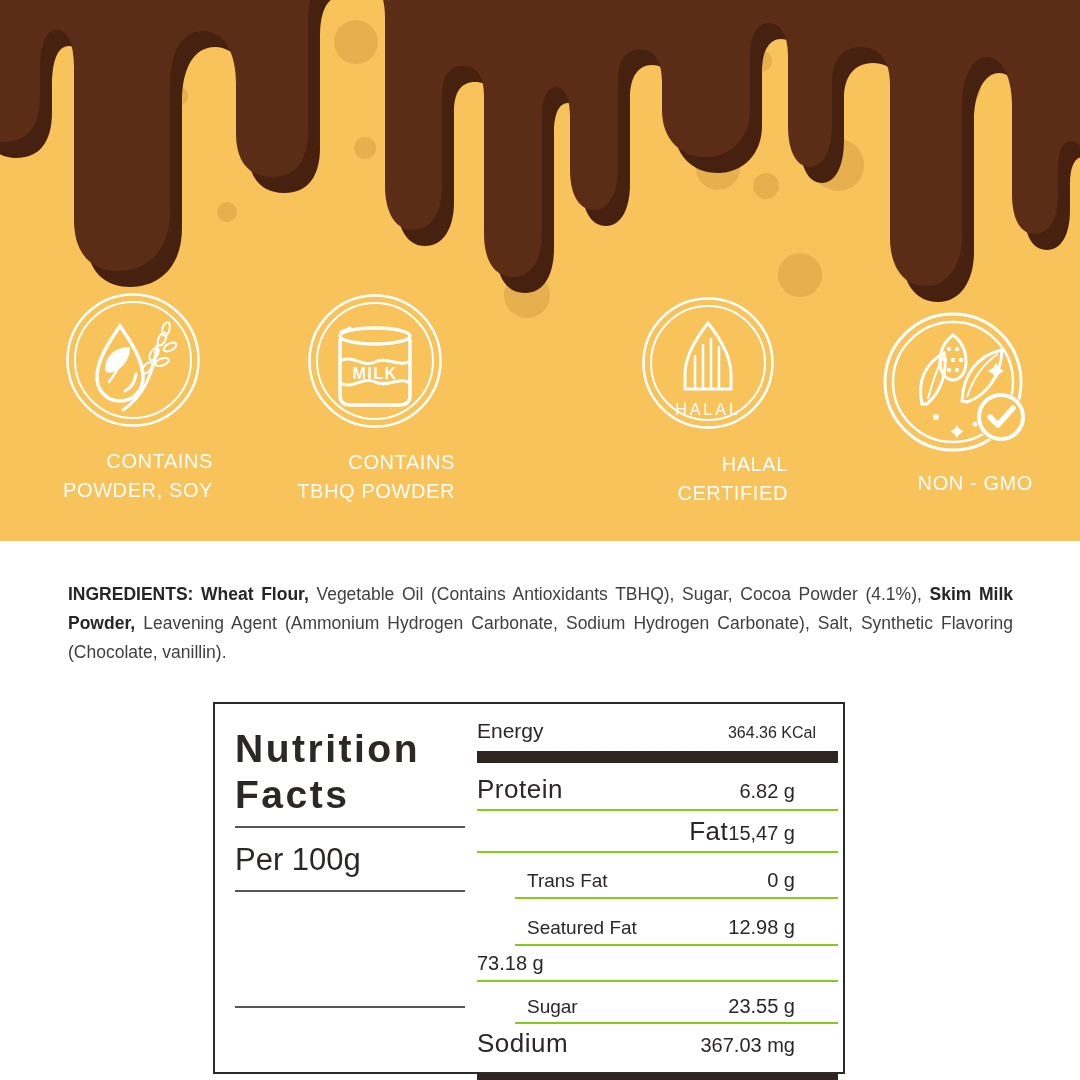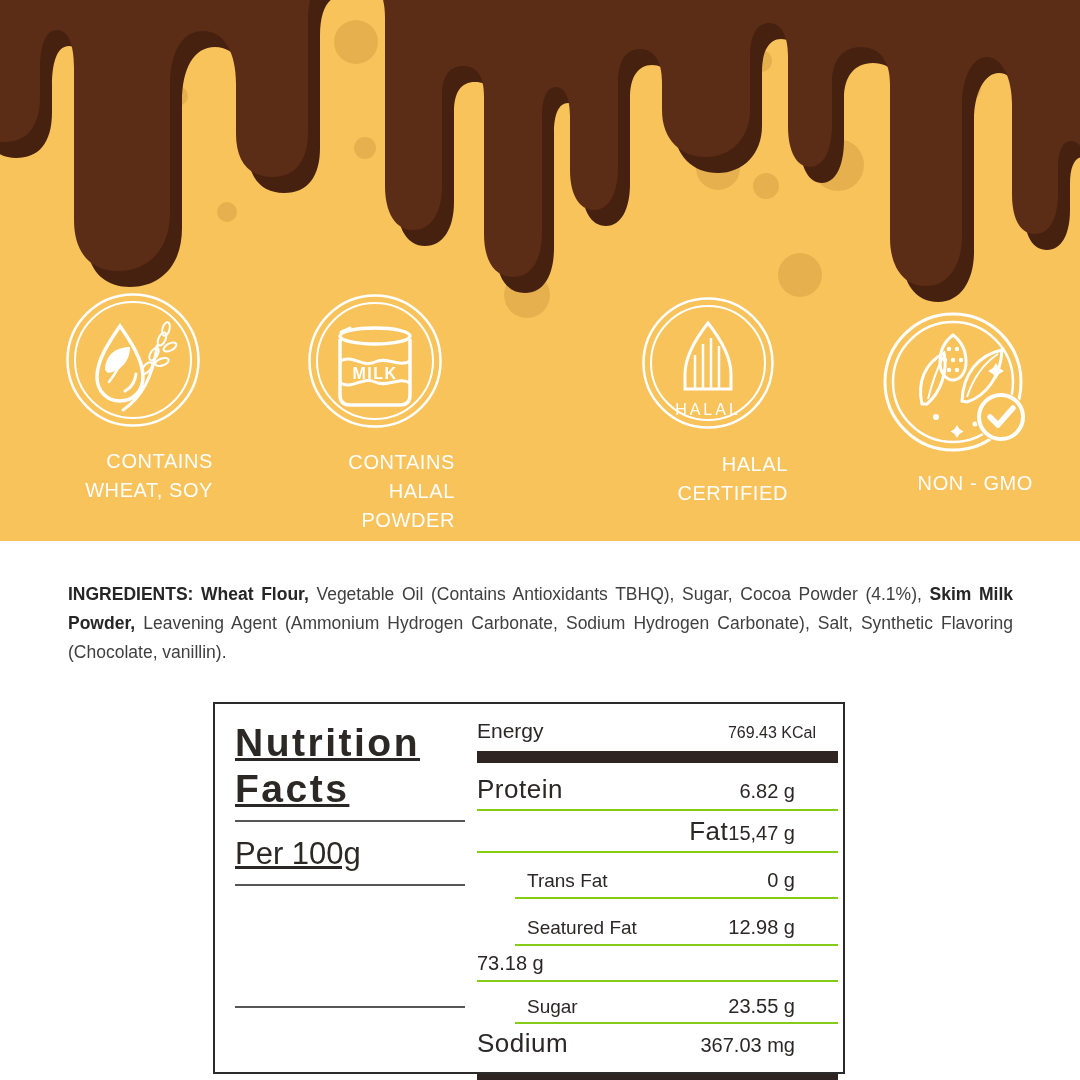--- a/index.html
+++ b/index.html
@@ -21,21 +21,21 @@
     font-size:17.5px;line-height:29px;color:#3f3f3f;
     text-align:justify;text-align-last:left;
   }
   .ingredients .b{font-weight:bold;color:#262626;}
   
   .nutri{
     position:relative;margin:35px 0 0 213px;
     width:628px;height:368px;border:2px solid #2b2b2b;background:#fff;
     color:#2b2726;
   }
-  .nutri-left{position:absolute;left:20px;top:4px;width:242px;text-decoration:underline;}
+  .nutri-left{position:absolute;left:20px;top:10px;width:242px;}
   .nutri-title{margin-top:12px;font-size:39px;line-height:46px;font-weight:bold;letter-spacing:2.5px;color:#2b2826;}
   .rule{height:2px;background:#565656;}
   .rule-a{width:230px;margin-top:8px;}
   .serving{margin-top:14px;font-size:31px;line-height:36px;color:#2b2826;}
   .rule-b{width:230px;margin-top:12px;}
   .rule-c{position:absolute;left:20px;top:302px;width:230px;}
   .nutri-right{position:absolute;left:262px;top:0;width:361px;}
   .nrow{display:flex;justify-content:space-between;align-items:baseline;border-bottom:2px solid #84cc16;}
   .nrow .val{padding-right:43px;white-space:nowrap;}
   .nrow-energy{border-bottom:none;padding-top:15px;font-size:21px;}
@@ -90,38 +90,38 @@
       <path d="M60,120 C78,108 90,86 94,56" stroke-width="3" stroke-linecap="round"></path>
       <ellipse cx="103" cy="39" rx="7" ry="3.5" stroke-width="2" transform="rotate(-75 103 39)"></ellipse>
       <ellipse cx="99" cy="49" rx="7" ry="3.5" stroke-width="2" transform="rotate(-65 99 49)"></ellipse>
       <ellipse cx="91" cy="64" rx="7" ry="3.5" stroke-width="2" transform="rotate(-58 91 64)"></ellipse>
       <ellipse cx="84" cy="78" rx="7" ry="3.5" stroke-width="2" transform="rotate(-50 84 78)"></ellipse>
       <ellipse cx="107" cy="57" rx="7" ry="3.5" stroke-width="2" transform="rotate(-28 107 57)"></ellipse>
       <ellipse cx="99" cy="72" rx="7" ry="3.5" stroke-width="2" transform="rotate(-20 99 72)"></ellipse>
     </svg>
     <div class="badge-label">
       <div>CONTAINS</div>
-      <div>WHEAT, SOY</div>
+      <div>POWDER, SOY</div>
     </div>
   </div>
 
   <div class="badge" style="left:295px;top:291px;">
     <svg width="140" height="140" viewBox="0 0 140 140" fill="none" stroke="#fff">
       <circle cx="70" cy="70" r="65.5" stroke-width="2.5"></circle>
       <circle cx="70" cy="70" r="58" stroke-width="2"></circle>
       <ellipse cx="70" cy="45" rx="35" ry="8" stroke-width="3.5"></ellipse>
       <path d="M36,41 l9,-4" stroke-width="3" stroke-linecap="round"></path>
       <path d="M35,48 L35,104 Q35,114 45,114 L95,114 Q105,114 105,104 L105,48" stroke-width="3.5"></path>
       <path d="M35,70 C48,63 58,77 70,71 C82,65 94,77 105,70" stroke-width="3"></path>
       <path d="M35,92 C48,99 58,85 70,91 C82,97 94,85 105,92" stroke-width="3"></path>
       <text x="70" y="88" text-anchor="middle" fill="#fff" stroke="none" style="font:bold 16px 'Liberation Sans',sans-serif;letter-spacing:1.5px">MILK</text>
     </svg>
     <div class="badge-label">
       <div>CONTAINS</div>
-      <div>HALAL POWDER</div>
+      <div>TBHQ POWDER</div>
     </div>
   </div>
 
   <div class="badge" style="left:628px;top:293px;">
     <svg width="140" height="140" viewBox="0 0 140 140" fill="none" stroke="#fff">
       <circle cx="70" cy="70" r="64.5" stroke-width="2.5"></circle>
       <circle cx="70" cy="70" r="57" stroke-width="2"></circle>
       <path d="M70,30 C59,44 47,62 47,81 L47,96 L93,96 L93,81 C93,62 81,44 70,30 Z" stroke-width="3"></path>
       <path d="M57,62 V96" stroke-width="2.5"></path>
       <path d="M65,51 V96" stroke-width="2.5"></path>
@@ -180,21 +180,21 @@
     </div>
     <div class="rule rule-a"></div>
     <div class="serving">Per 100g</div>
     <div class="rule rule-b"></div>
   </div>
   <div class="rule rule-c"></div>
 
   <div class="nutri-right">
     <div class="nrow nrow-energy">
       <span class="lab">Energy</span>
-      <span class="val">769.43 KCal</span>
+      <span class="val">364.36 KCal</span>
     </div>
     <div class="thickbar bar-top"></div>
     <div class="nrow nrow-main r-protein">
       <span class="lab">Protein</span>
       <span class="val">6.82 g</span>
     </div>
     <div class="nrow nrow-main r-fat">
       <span class="lab">Fat</span>
       <span class="val">15,47 g</span>
     </div>

